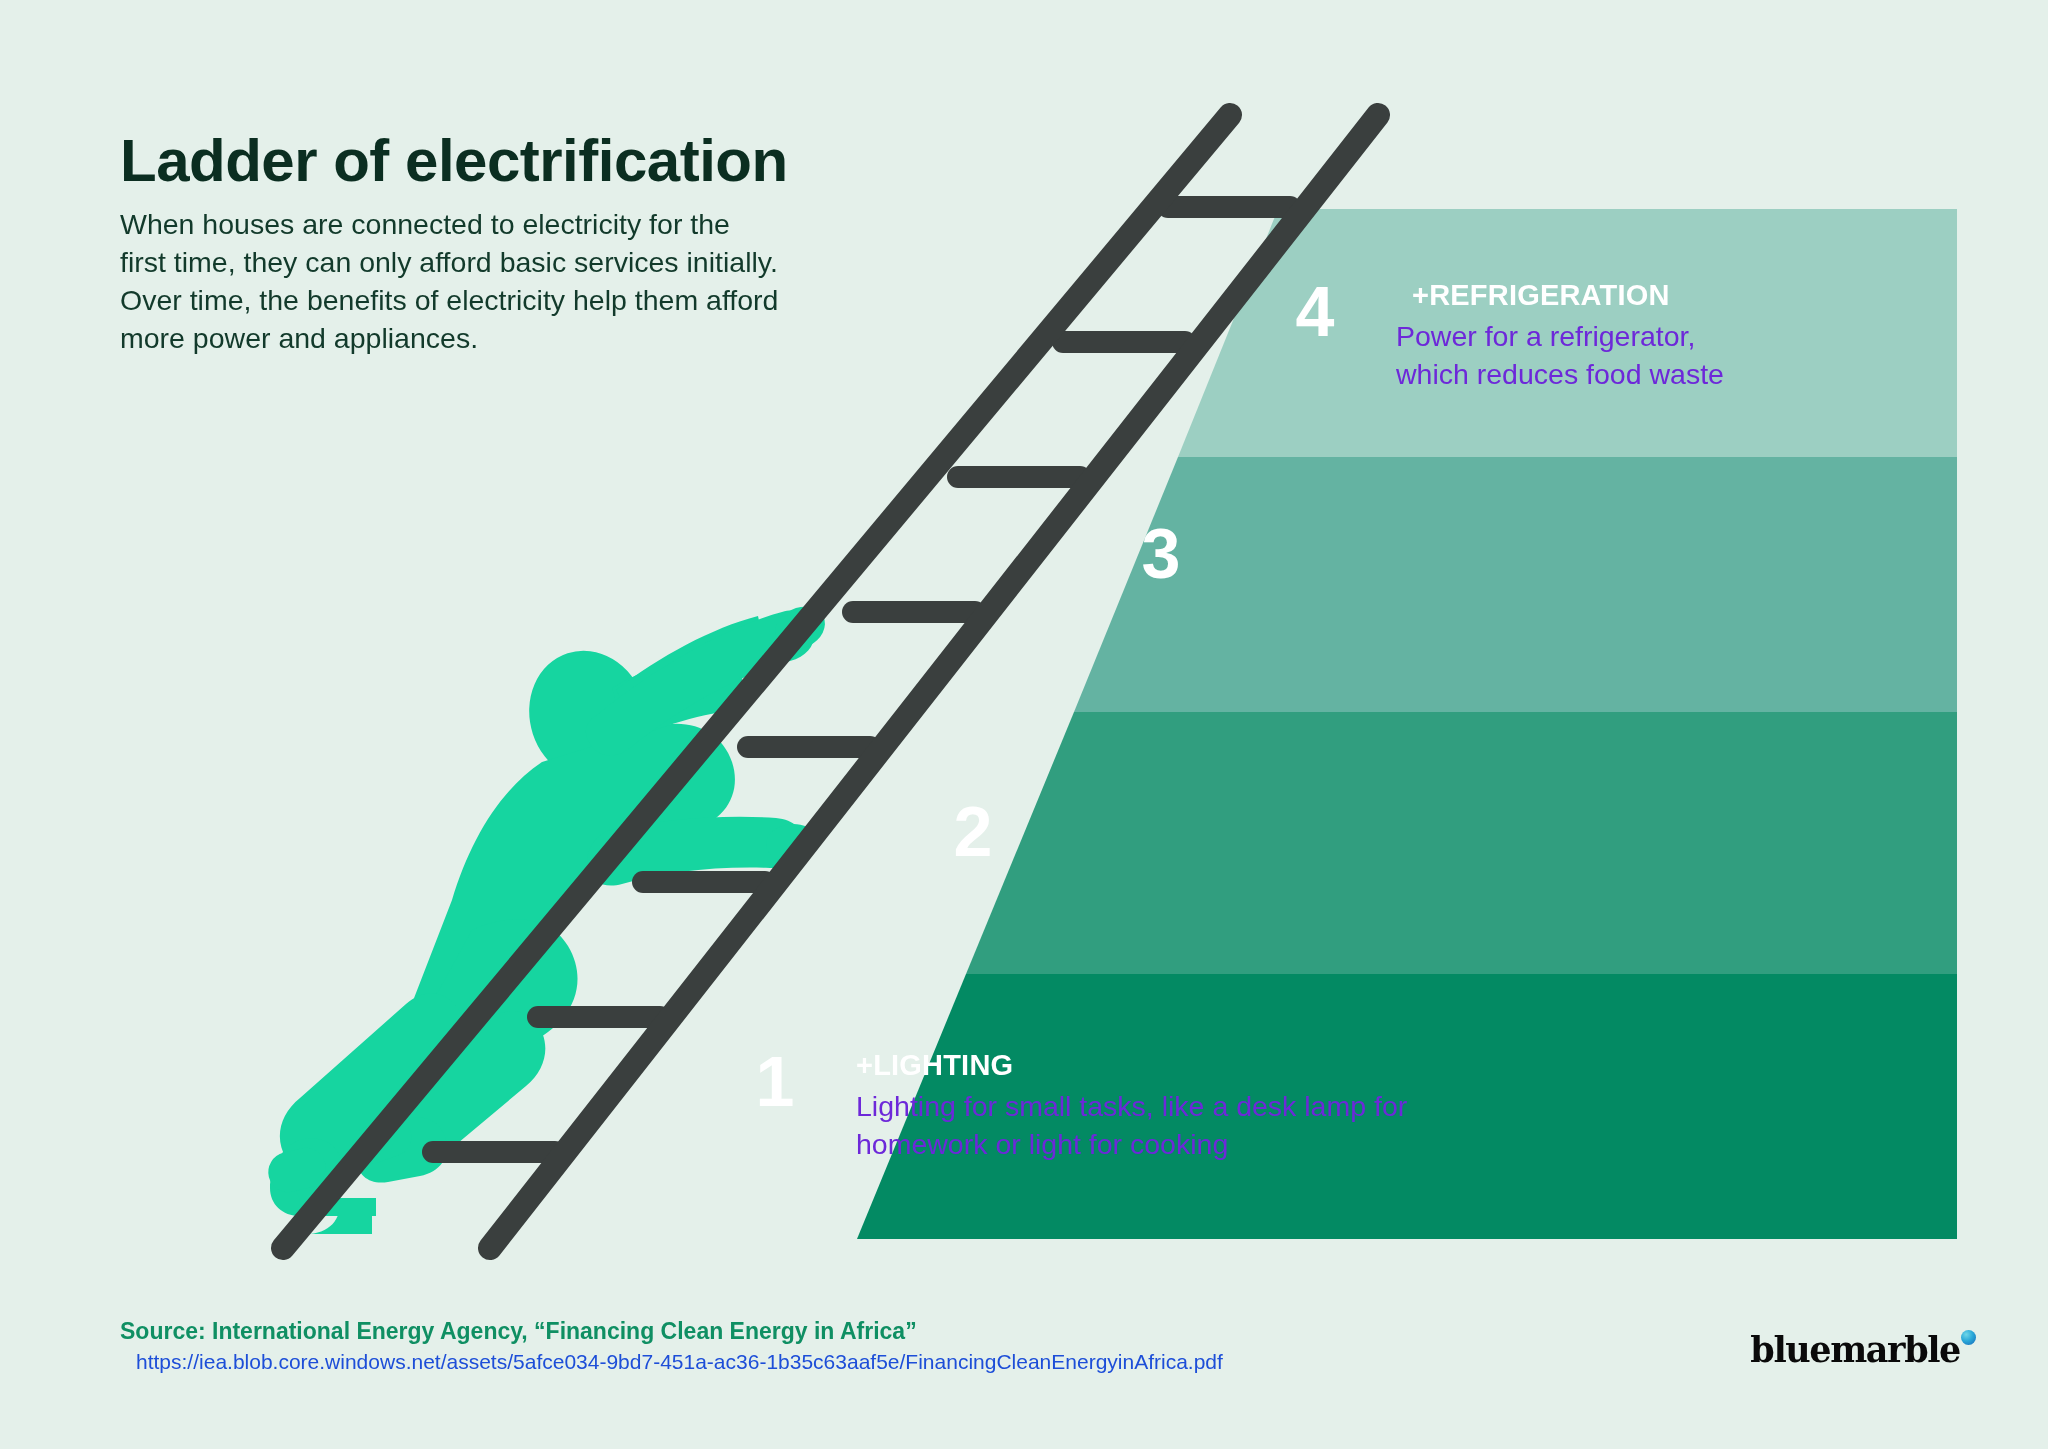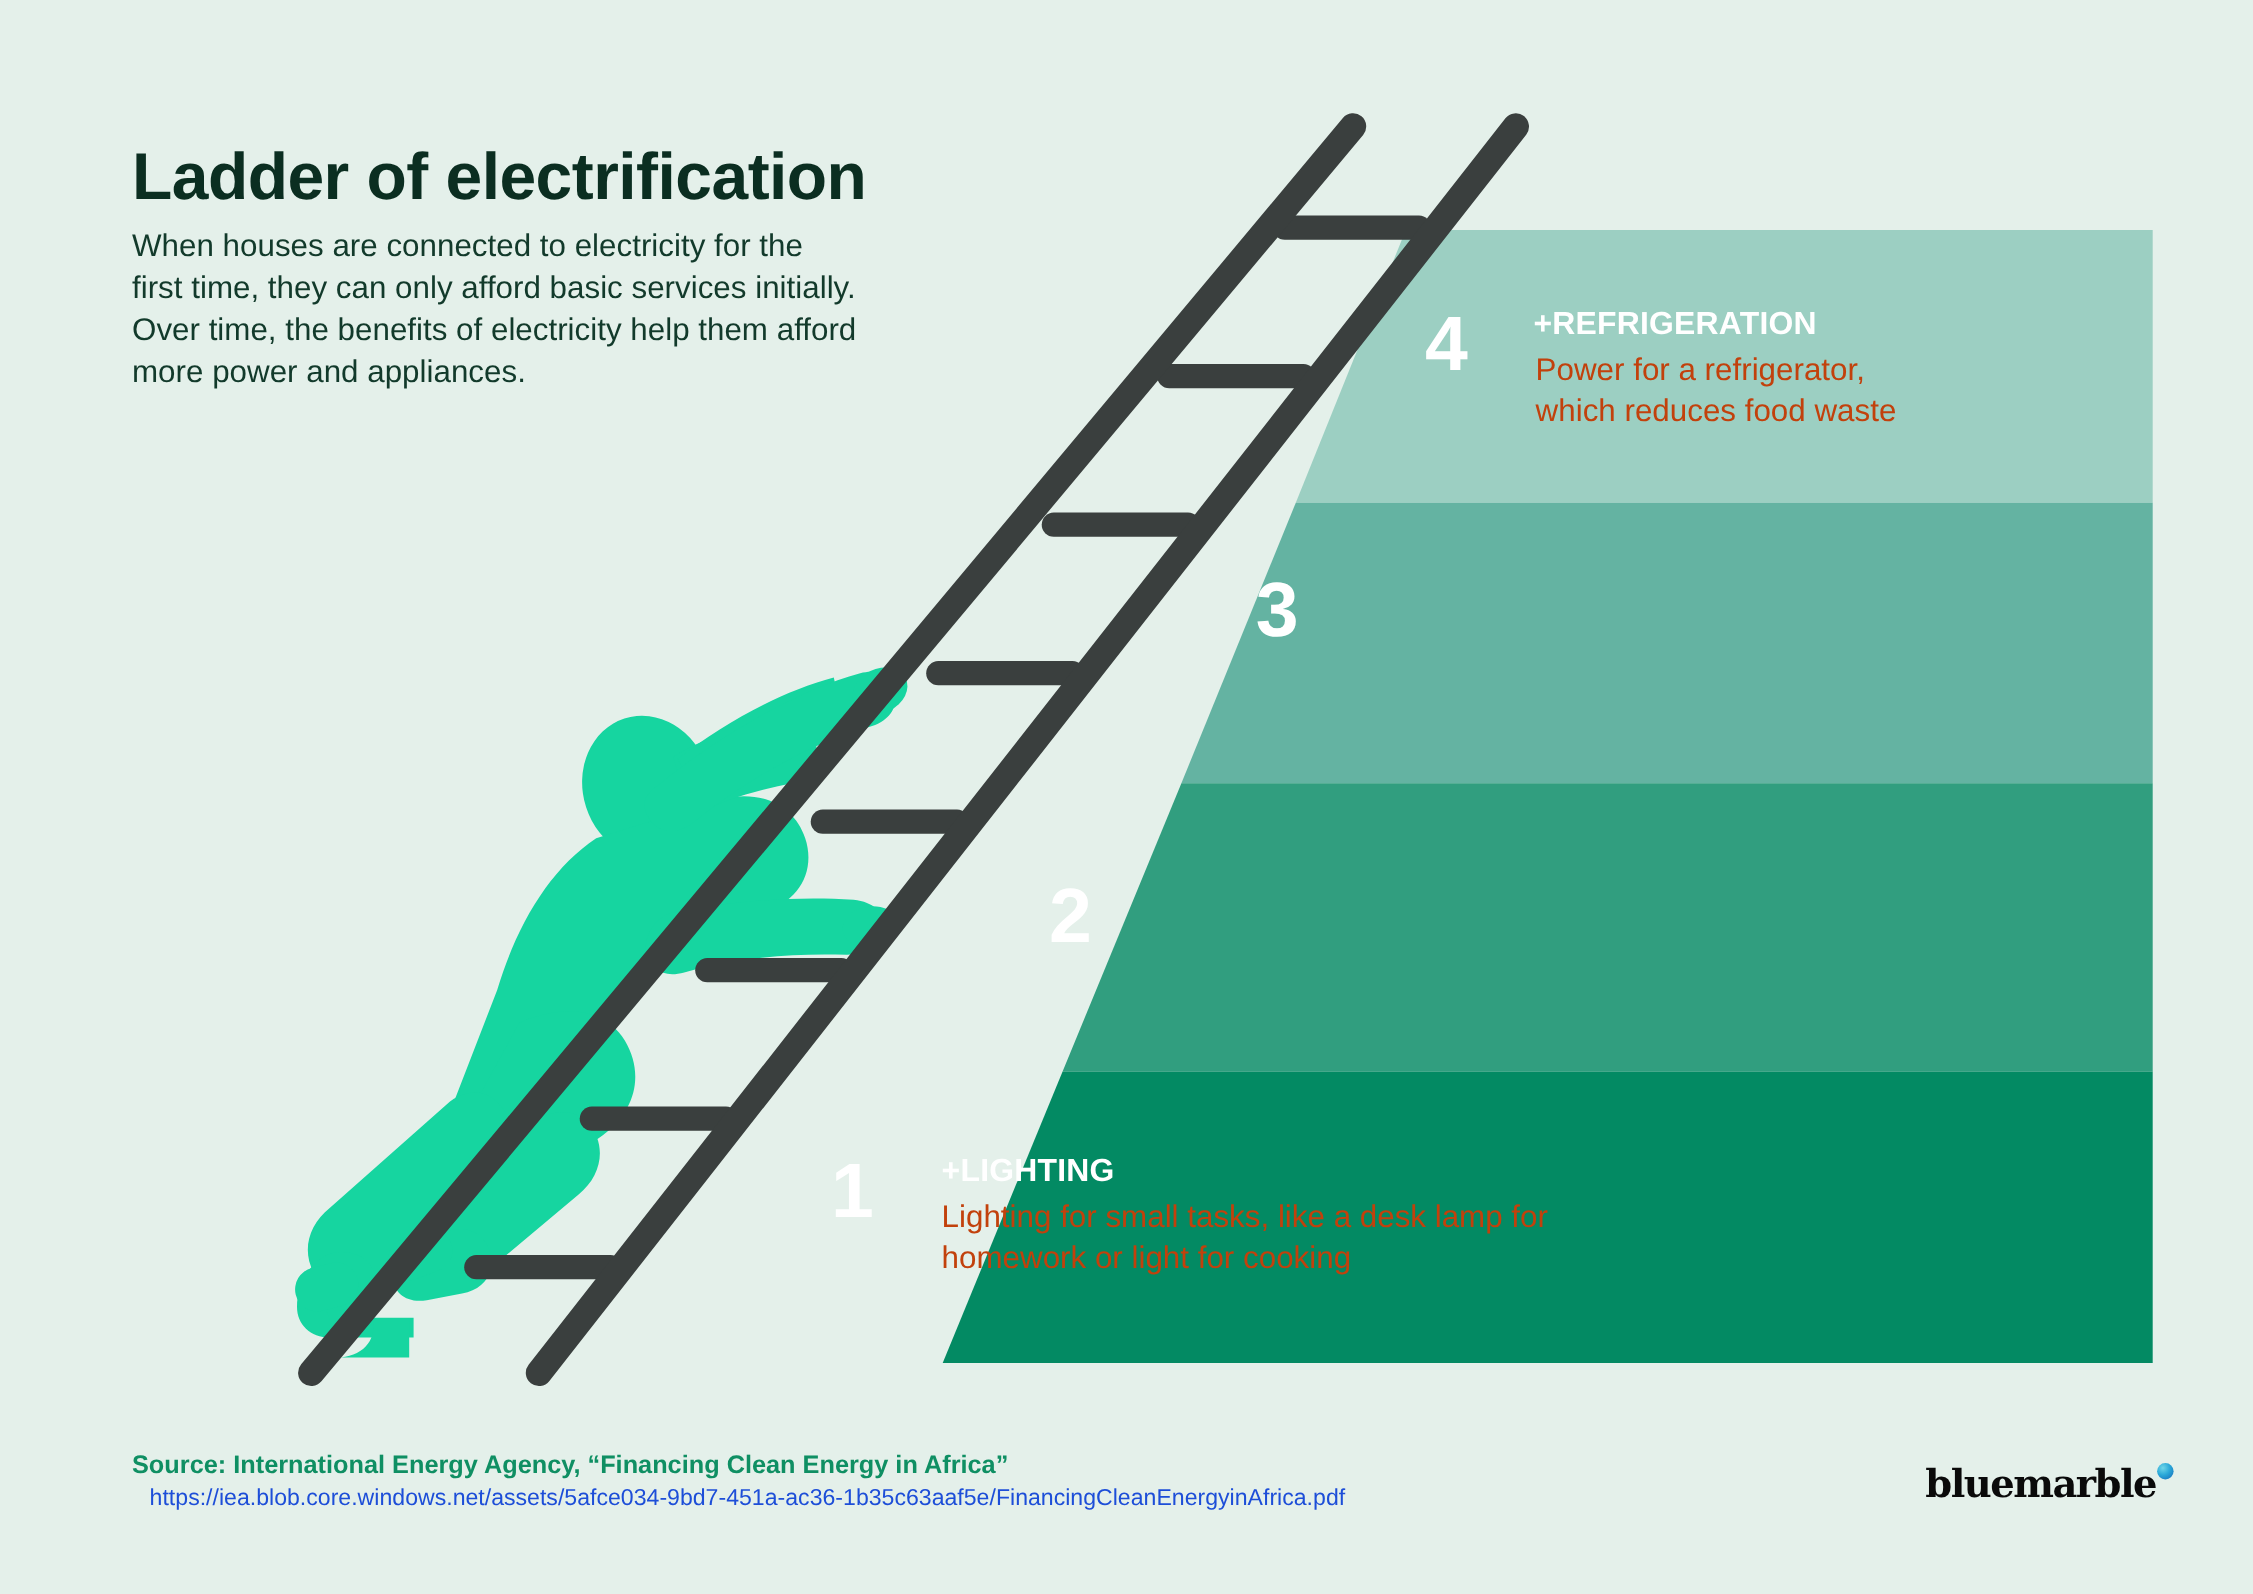--- a/index.html
+++ b/index.html
@@ -78,27 +78,27 @@
     font-size: 29px;
     font-weight: bold;
     color: #ffffff;
     letter-spacing: 0.2px;
     line-height: 1.1;
     margin-bottom: 6px;
     white-space: nowrap;
   }
   .step-desc {
     font-size: 28.5px;
-    color: #c2410c;
+    color: #6d28d9;
     line-height: 1.33;
     white-space: pre-line;
   }
 
   #step4 { left: 1282px; top: 280px; }
-  #step4 .step-head { margin-left: 20px; }
+  #step4 .step-head { margin-left: 38px; }
   #step4 .step-desc { margin-left: 22px; }
 
   #step3 { left: 1128px; top: 522px; }
   #step3 .step-head { margin-left: 24px; }
   #step3 .step-desc { margin-left: 24px; }
 
   #step2 { left: 940px; top: 800px; }
   #step2 .step-head { margin-left: 22px; }
   #step2 .step-desc { margin-left: 22px; }
 

